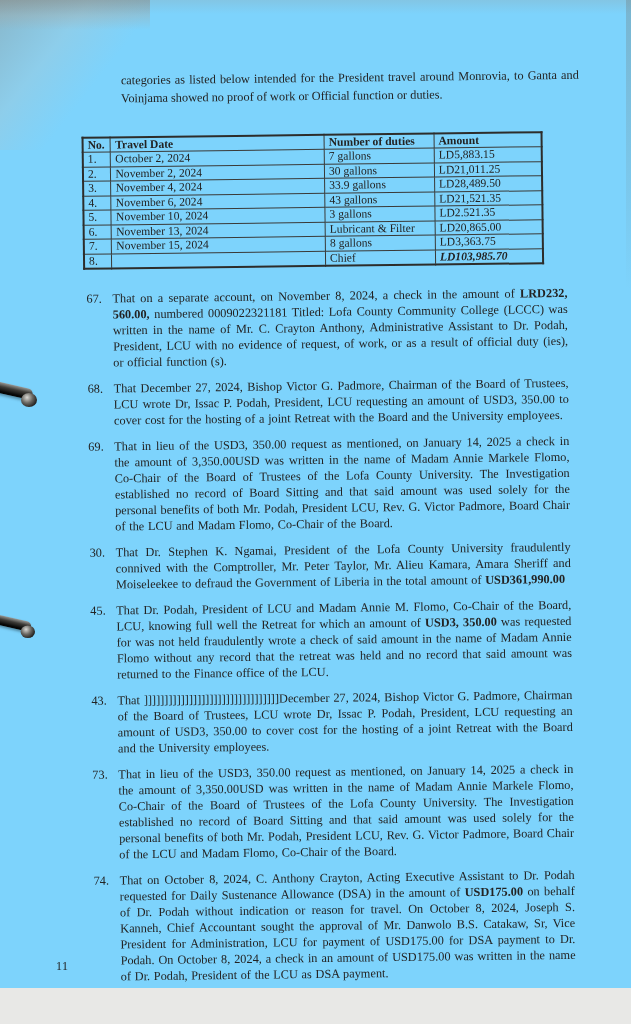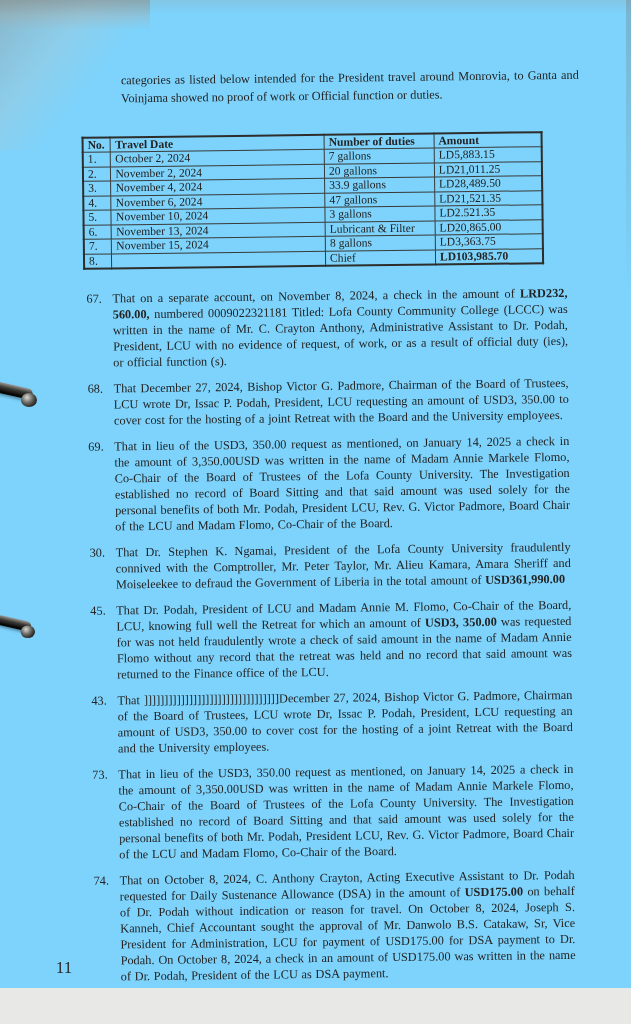--- a/index.html
+++ b/index.html
@@ -82,21 +82,21 @@
     border: 1.4px solid #3a3a38;
     padding: 0 4px;
     height: 14.5px;
     line-height: 13px;
     text-align: left;
     font-weight: normal;
     white-space: nowrap;
     overflow: hidden;
   }
   table.fuel th { font-weight: bold; }
-  table.fuel td.bold { font-weight: bold; }
+  table.fuel td.bold { font-weight: bold; font-style: italic; }
   col.c-no { width: 28px; }
   col.c-date { width: 215px; }
   col.c-gal { width: 110px; }
   col.c-amt { width: 108px; }
 
   .findings { margin: 21px 62px 0 88px; }
   .finding { display: flex; margin-bottom: 10px; }
   .fnum {
     flex: 0 0 26px;
     font-size: 12.3px;
@@ -109,21 +109,21 @@
     text-align: justify;
     word-spacing: 0.6px;
     overflow-wrap: break-word;
   }
   .fbody strong { font-weight: bold; }
 
   .page-number {
     position: absolute;
     left: 56px;
     top: 959px;
-    font-size: 16px;
+    font-size: 12px;
     letter-spacing: 0.5px;
   }
 </style>
 </head>
 <body>
 
 <div class="photo">
   <div class="corner-fold"></div>
   <div class="right-edge"></div>
 
@@ -157,33 +157,33 @@
       <tbody>
           <tr>
             <td>1.</td>
             <td>October 2, 2024</td>
             <td>7 gallons</td>
             <td>LD5,883.15</td>
           </tr>
           <tr>
             <td>2.</td>
             <td>November 2, 2024</td>
-            <td>20 gallons</td>
+            <td>30 gallons</td>
             <td>LD21,011.25</td>
           </tr>
           <tr>
             <td>3.</td>
             <td>November 4, 2024</td>
             <td>33.9 gallons</td>
             <td>LD28,489.50</td>
           </tr>
           <tr>
             <td>4.</td>
             <td>November 6, 2024</td>
-            <td>47 gallons</td>
+            <td>43 gallons</td>
             <td>LD21,521.35</td>
           </tr>
           <tr>
             <td>5.</td>
             <td>November 10, 2024</td>
             <td>3 gallons</td>
             <td>LD2.521.35</td>
           </tr>
           <tr>
             <td>6.</td>

